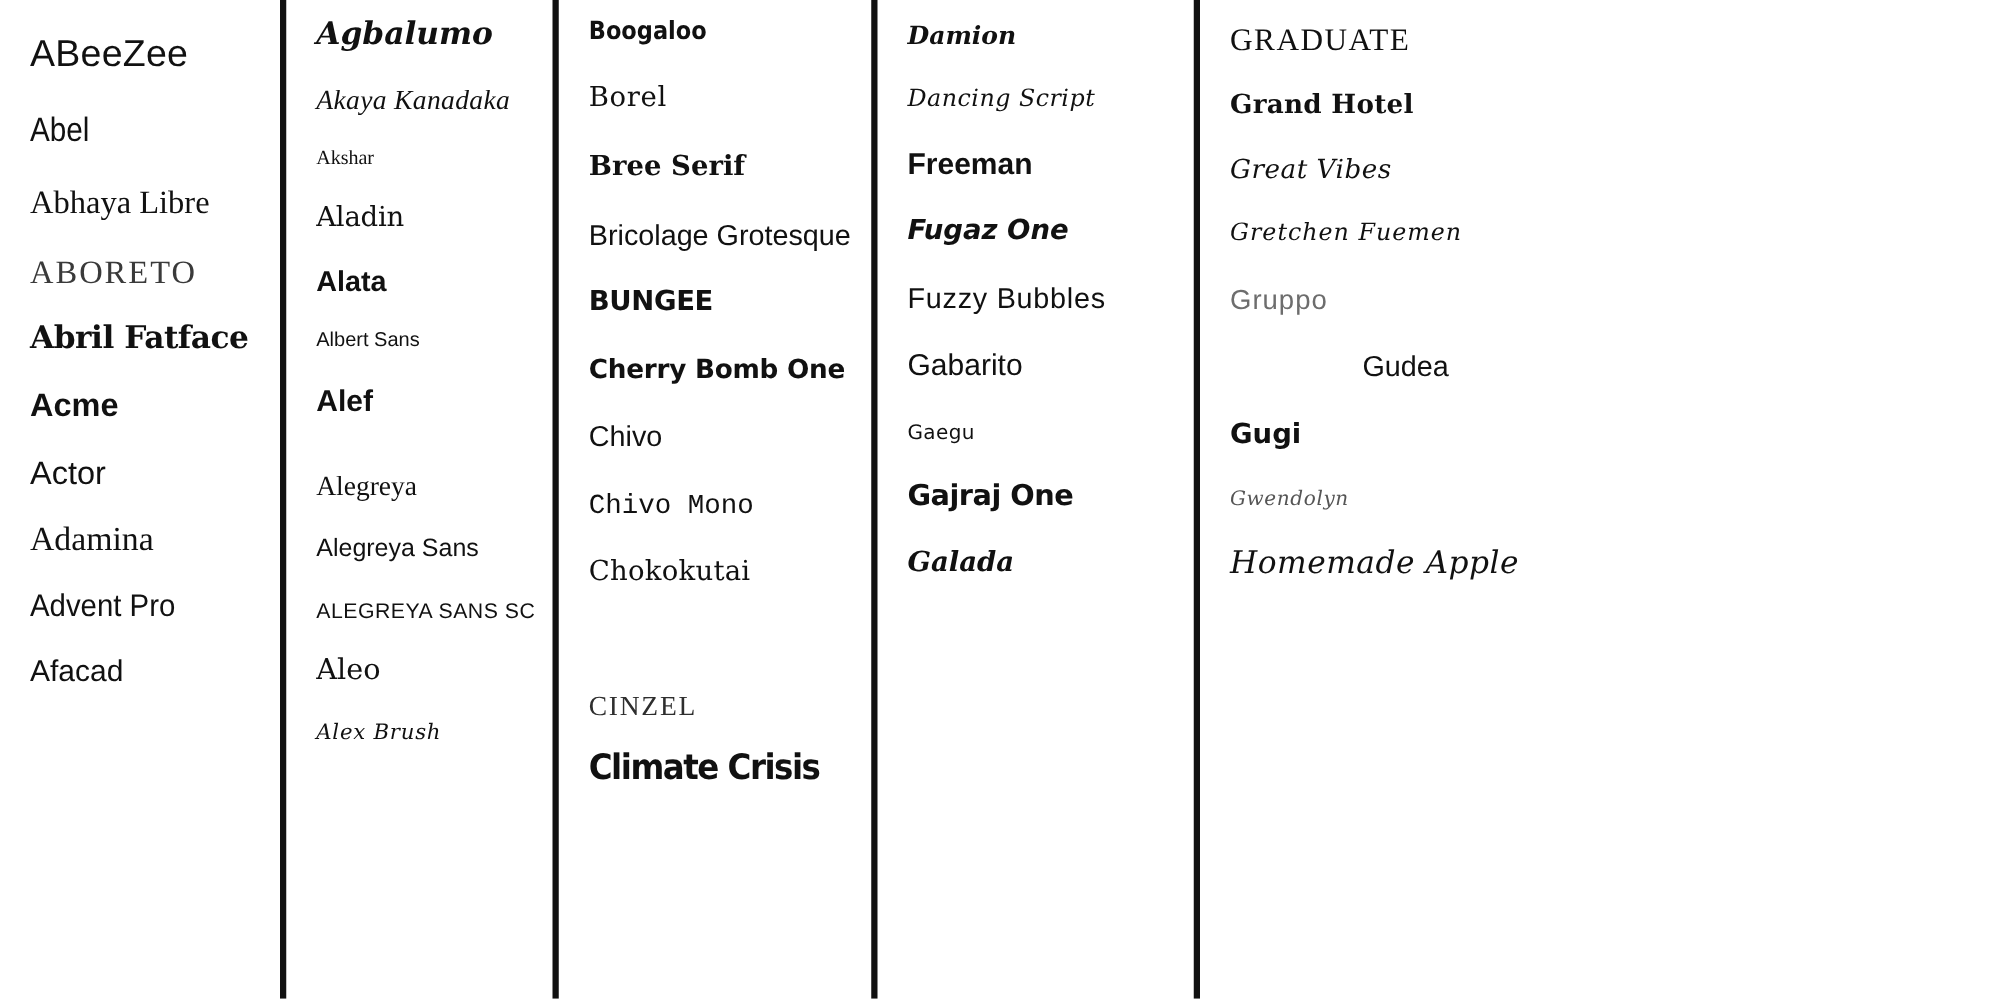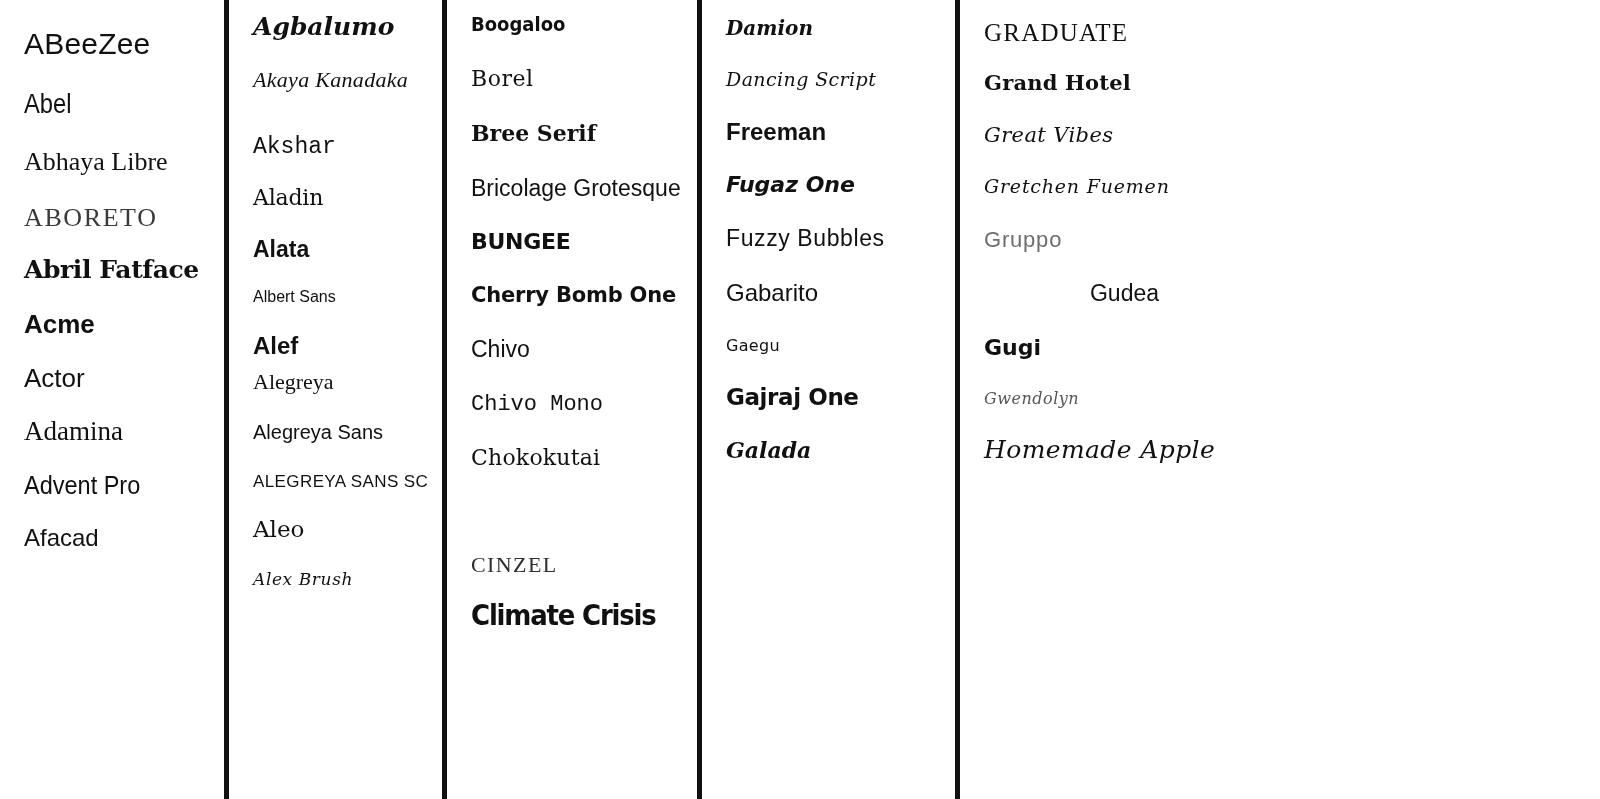--- a/index.html
+++ b/index.html
@@ -52,26 +52,26 @@
   .n-abril { font-family: "DejaVu Serif", serif; font-size: 25px; font-weight: 700; margin-top: 26px; letter-spacing: -.4px; }
   .n-acme { font-family: "Liberation Sans", sans-serif; font-size: 26px; font-weight: 700; margin-top: 27px; }
   .n-actor { font-family: "Liberation Sans", sans-serif; font-size: 26px; margin-top: 27px; }
   .n-adamina { font-family: "Liberation Serif", serif; font-size: 27px; margin-top: 25px; }
   .n-advent { font-family: "Liberation Sans", sans-serif; font-size: 25px; margin-top: 26px; transform: scaleX(.94); transform-origin: left center; }
   .n-afacad { font-family: "Liberation Sans", sans-serif; font-size: 24px; margin-top: 27px; }
 
   
   .n-agbalumo { font-family: "DejaVu Serif", serif; font-size: 25px; font-weight: 700; font-style: italic; margin-top: 0px; }
   .n-akaya { font-family: "Liberation Serif", serif; font-size: 22px; font-style: italic; margin-top: 28px; letter-spacing: .3px; }
-  .n-akshar { font-family: Liberation Mono, monospace; font-size: 23px; margin-top: 44px; }
+  .n-akshar { font-family: Liberation Serif, serif; font-size: 16px; margin-top: 28px; }
   .n-aladin { font-family: "DejaVu Serif", serif; font-size: 22px; margin-top: 27px; letter-spacing: -.2px; }
   .n-alata { font-family: "Liberation Sans", sans-serif; font-size: 23px; font-weight: 600; margin-top: 27px; }
   .n-albert { font-family: Liberation Sans, sans-serif; font-size: 16px; margin-top: 28px; }
   .n-alef { font-family: "Liberation Sans", sans-serif; font-size: 24px; font-weight: 600; margin-top: 27px; }
-  .n-alegreya { font-family: "Liberation Serif", serif; font-size: 22px; margin-top: 12px; }
+  .n-alegreya { font-family: "Liberation Serif", serif; font-size: 22px; margin-top: 43px; }
   .n-alegreyasans { font-family: "Liberation Sans", sans-serif; font-size: 20px; margin-top: 29px; }
   .n-alegreyasanssc { font-family: "Liberation Sans", sans-serif; font-size: 17px; margin-top: 30px; text-transform: uppercase; letter-spacing: .4px; }
   .n-aleo { font-family: "DejaVu Serif", serif; font-size: 23px; margin-top: 26px; }
   .n-alexbrush { font-family: "DejaVu Serif", serif; font-size: 17px; font-style: italic; margin-top: 30px; letter-spacing: .6px; }
 
   
   .n-alfaslab { font-family: "DejaVu Serif", serif; font-size: 27px; font-weight: 700; margin-top: 0px; letter-spacing: -.3px; }
   .n-alice { font-family: "Liberation Serif", serif; font-size: 24px; margin-top: 31px; }
   .n-alkatra { font-family: "Liberation Serif", serif; font-size: 24px; font-style: italic; font-weight: 600; margin-top: 30px; }
   .n-allan { font-family: "Liberation Serif", serif; font-size: 21px; font-style: italic; margin-top: 31px; }

